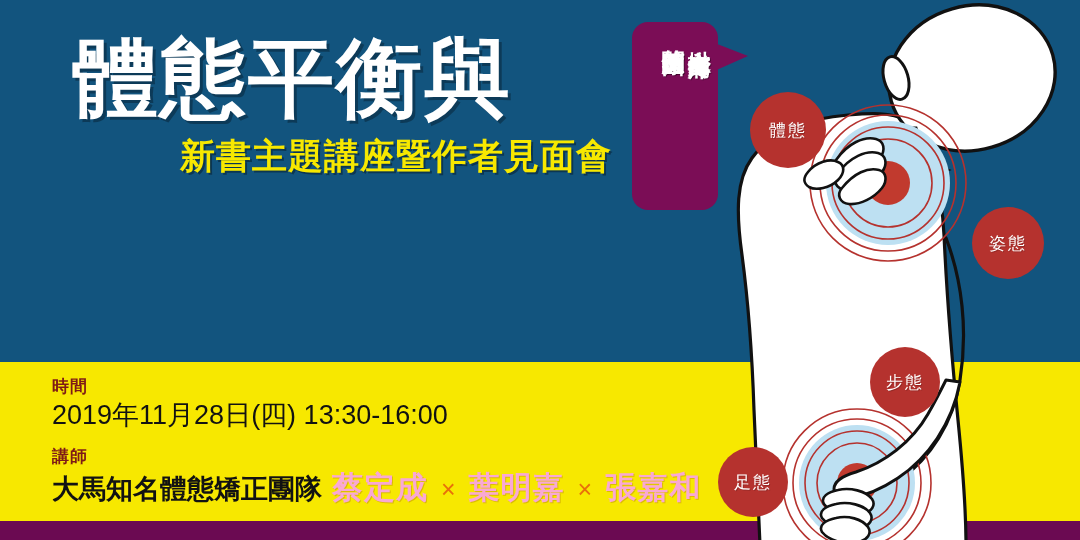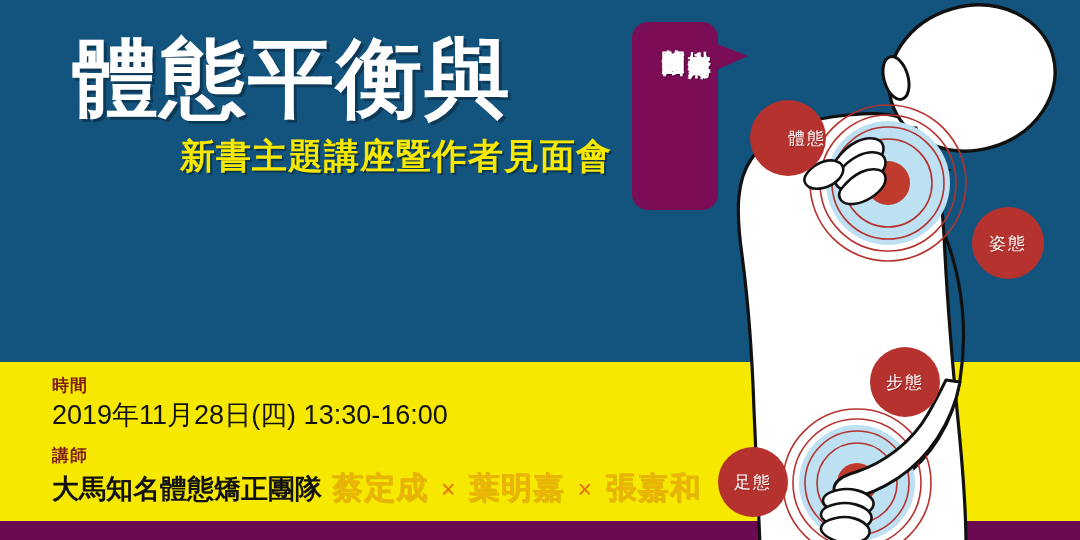--- a/index.html
+++ b/index.html
@@ -129,21 +129,21 @@
   }
 
   
   .info {
     position: absolute;
     left: 52px;
     top: 378px;
     width: 720px;
   }
   .info-label {
-    font-family: Liberation Mono, monospace;
+    font-family: Liberation Serif, serif;
     font-weight: bold;
     font-size: 17px;
     color: #7E1B16;
     letter-spacing: 1px;
     line-height: 1.1;
   }
   .info-value {
     font-family: "Liberation Sans", "DejaVu Sans", sans-serif;
     font-size: 27px;
     color: #121212;
@@ -163,21 +163,21 @@
     font-family: "Liberation Sans", "DejaVu Sans", sans-serif;
     font-weight: bold;
     font-size: 27px;
     color: #121212;
     letter-spacing: 0px;
   }
   .speaker-names {
     font-family: "Liberation Sans", "DejaVu Sans", sans-serif;
     font-weight: bold;
     font-size: 31px;
-    color: #eab308;
+    color: #f9a8d4;
     letter-spacing: 1px;
     text-shadow: 1px 1px 0 rgba(140,60,0,0.25);
     text-align: right;
   }
   .sep { color: #E8700A; font-weight: normal; font-size: 25px; padding: 0 3px; }
 
   
   .pain-label {
     position: absolute;
     border-radius: 50%;
@@ -275,21 +275,21 @@
                  C 848 517, 830 512, 824 504 C 820 497, 828 492, 838 490 Z"></path>
         <path d="M 836 504 C 848 501, 864 505, 870 513 C 874 519, 870 526, 860 528
                  C 846 531, 828 526, 822 518 C 818 511, 826 506, 836 504 Z"></path>
         <path d="M 836 518 C 848 515, 862 519, 868 527 C 872 533, 868 540, 858 542
                  C 844 545, 828 540, 822 532 C 818 525, 826 520, 836 518 Z"></path>
       </g>
 
     </g>
   </svg>
 
-  <div class="pain-label" style="left:750px; top:100px; width:76px; height:76px;justify-content:flex-end;">
+  <div class="pain-label" style="left:750px; top:92px; width:76px; height:76px;">
     <span>體態</span>
   </div>
   <div class="pain-label" style="left:972px; top:207px; width:72px; height:72px;text-align:center;">
     <span>姿態</span>
   </div>
   <div class="pain-label" style="left:870px; top:347px; width:70px; height:70px;">
     <span>步態</span>
   </div>
   <div class="pain-label" style="left:718px; top:447px; width:70px; height:70px;">
     <span>足態</span>

